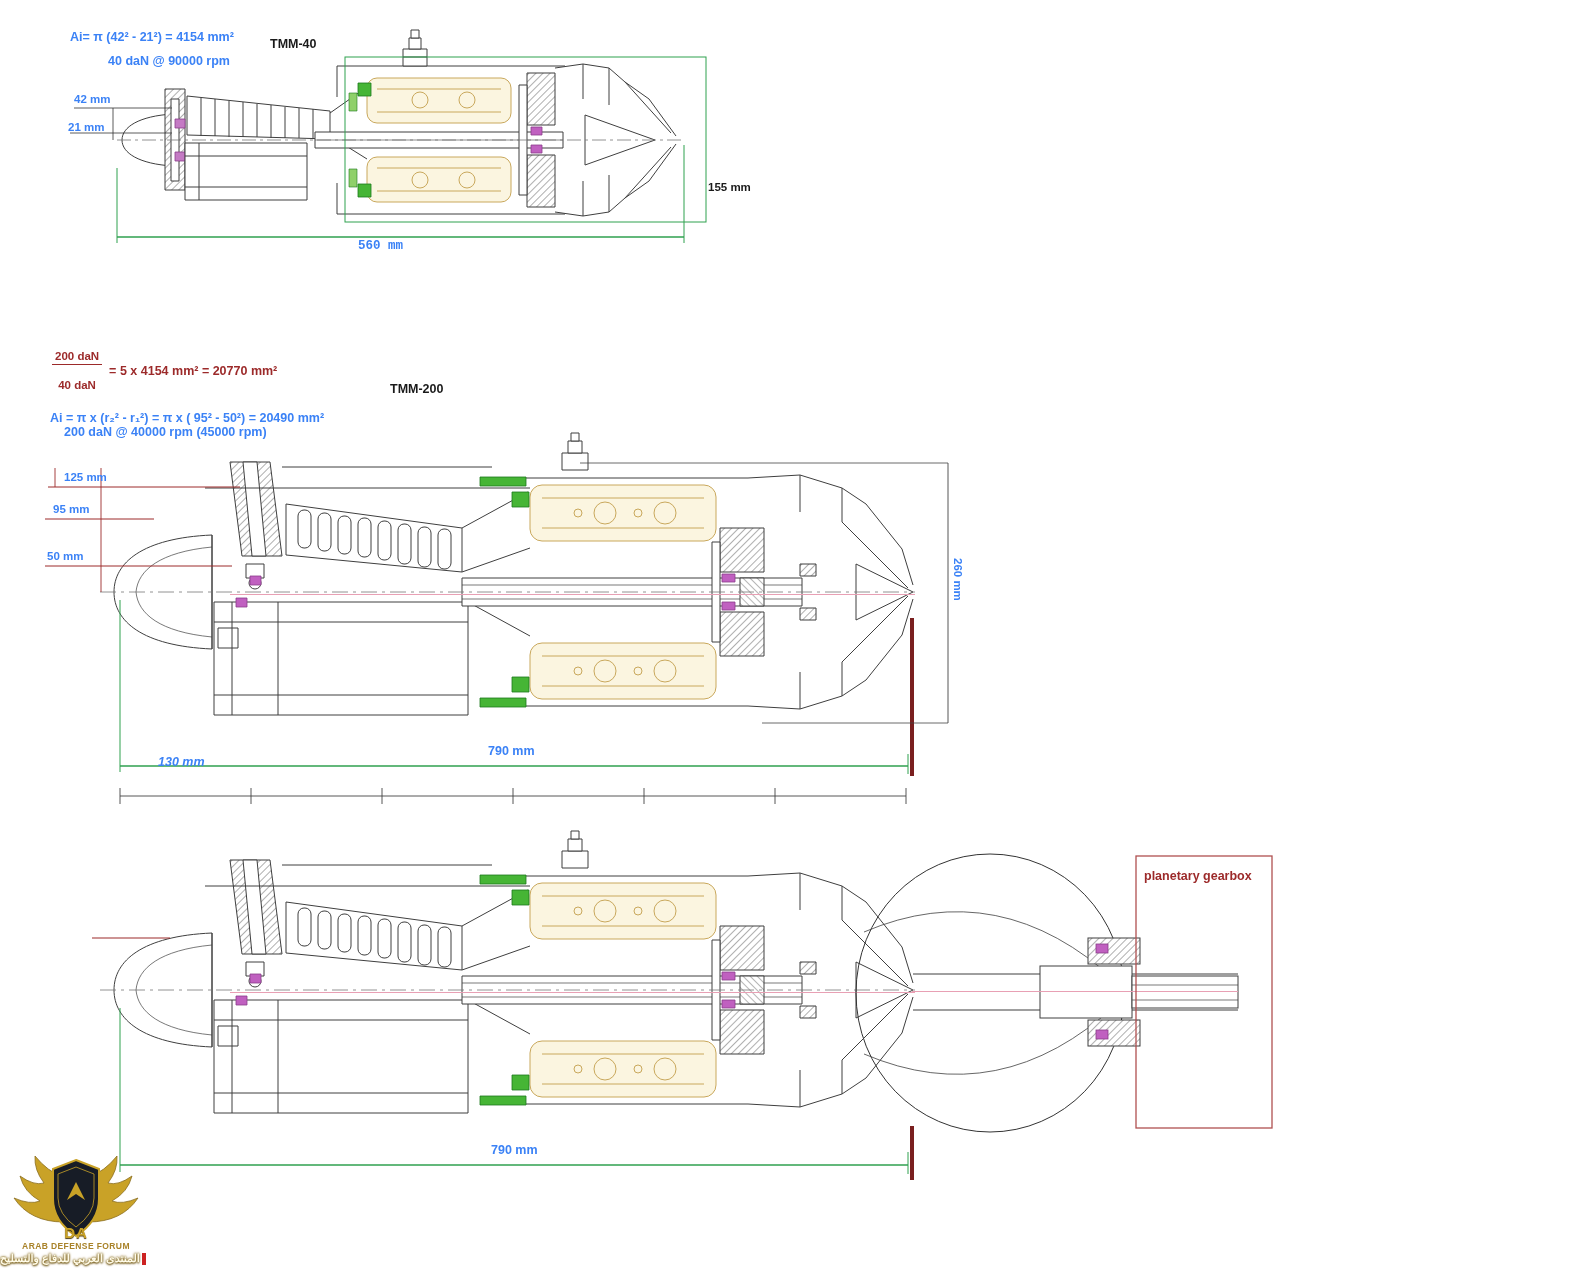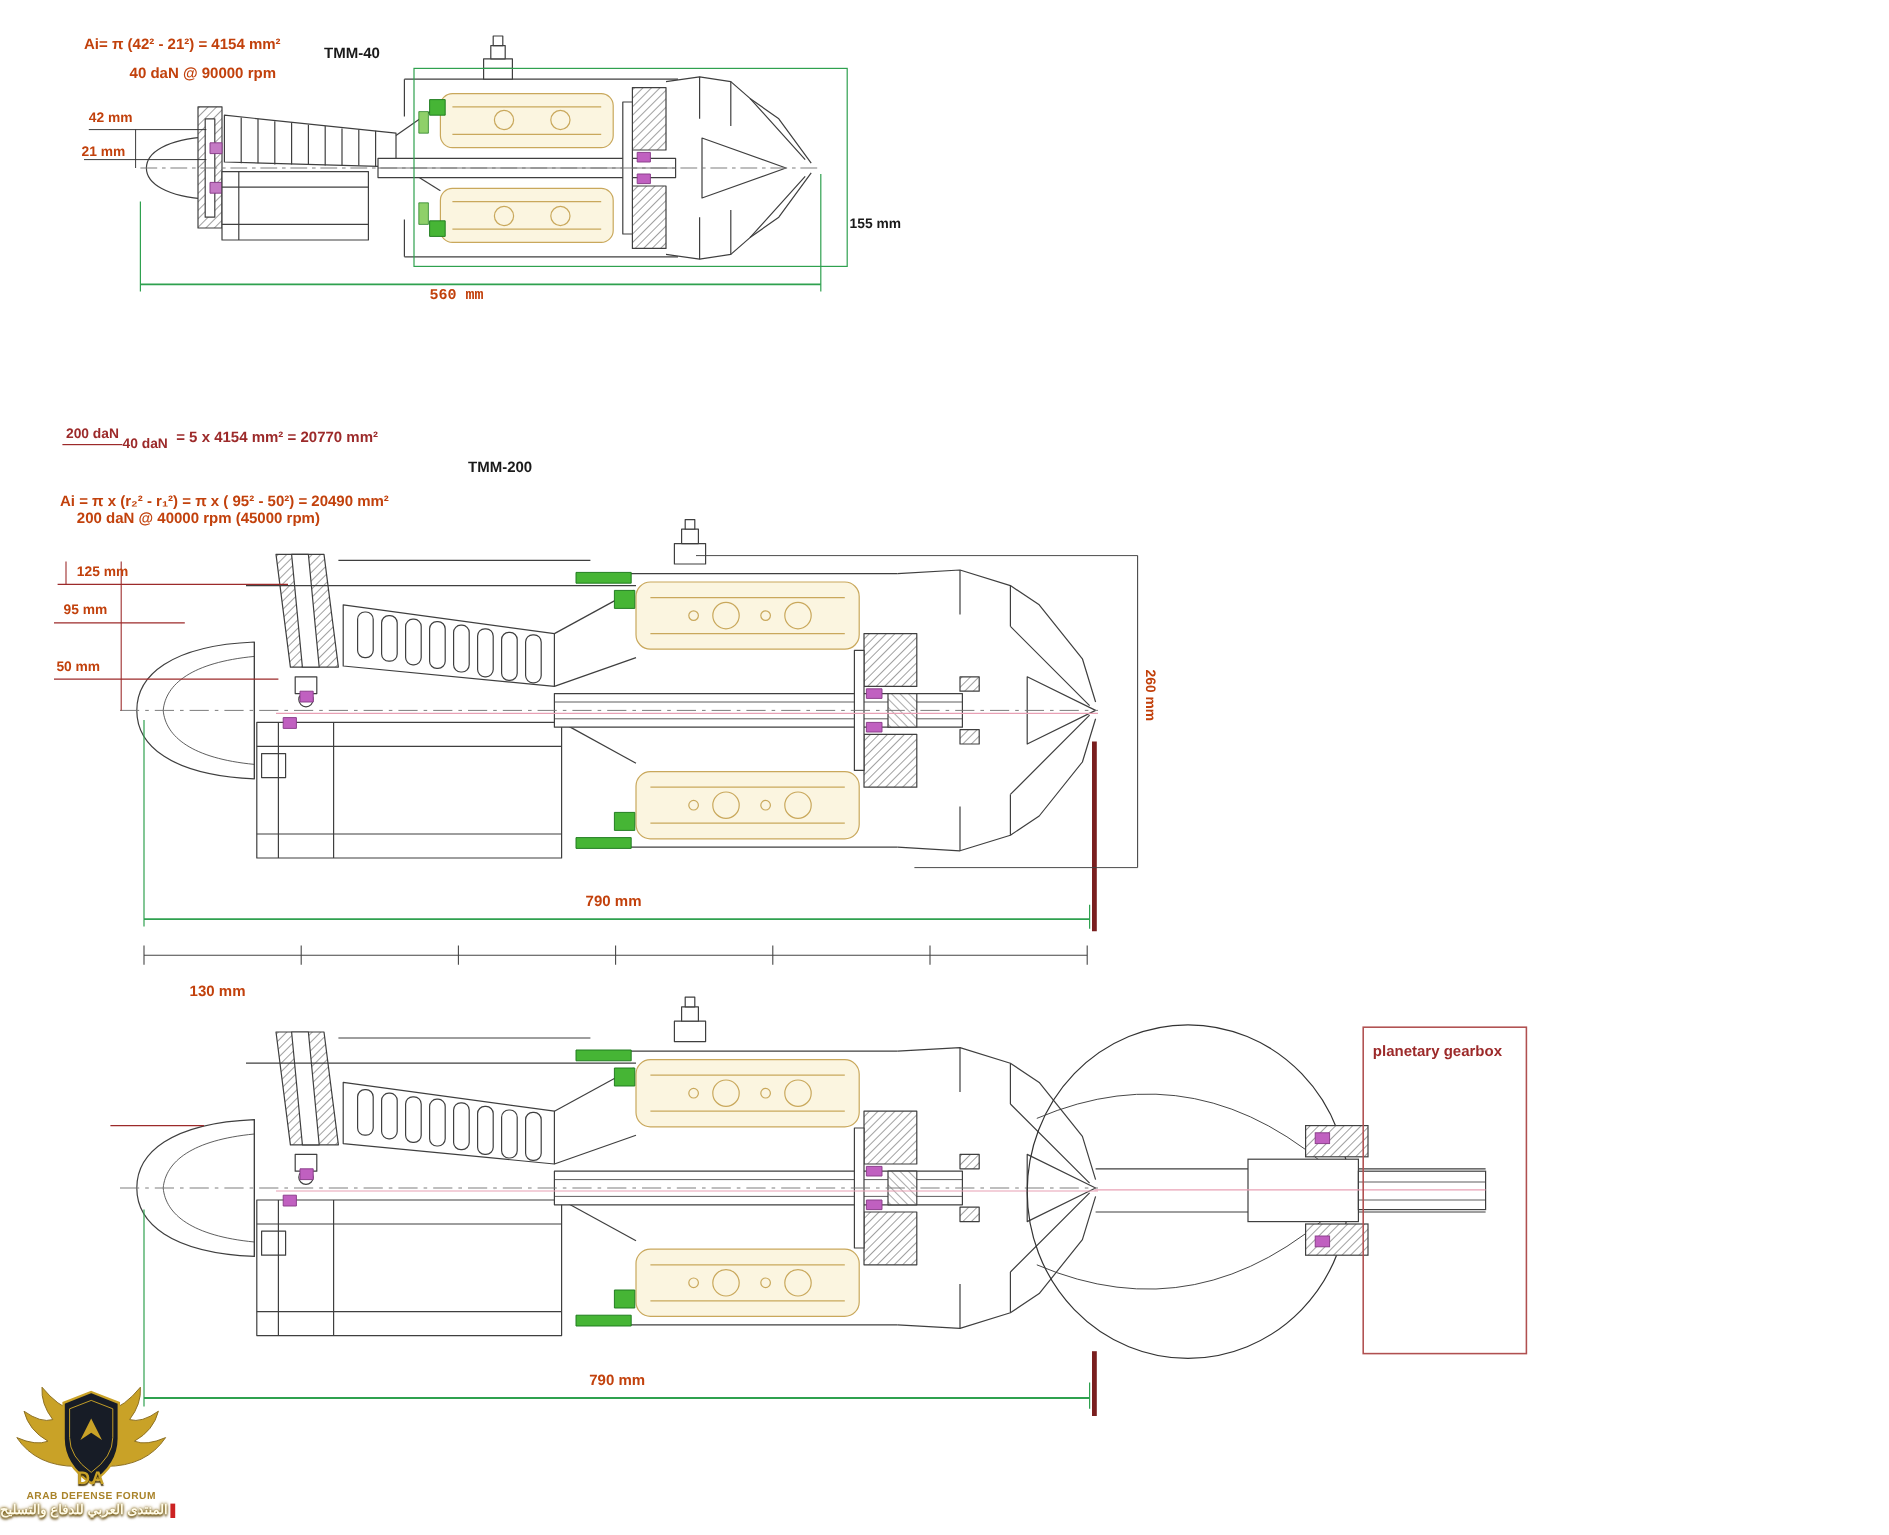--- a/index.html
+++ b/index.html
@@ -1,27 +1,27 @@
 <!DOCTYPE html>
 <html><head>
 <meta charset="utf-8">
 <style>
   * { margin:0; padding:0; box-sizing:border-box; }
   html,body { background:#ffffff; font-family:"Liberation Sans", sans-serif; }
   .page { position:relative; width:1574px; height:1279px; background:#fff; overflow:hidden; }
   .page > svg { position:absolute; left:0; top:0; }
 
-  .lbl { position:absolute; color:#c2410c; font-size:12.5px; font-weight:700; white-space:nowrap; }
+  .lbl { position:absolute; color:#3b82f6; font-size:12.5px; font-weight:700; white-space:nowrap; }
   .lbl.black { color:#1a1a1a; }
   .lbl.small { font-size:11.5px; }
   .lbl.vertical { writing-mode:vertical-rl; }
 
   .frac-row { position:absolute; display:flex; align-items:center; gap:7px;
               color:#9c2a2a; font-weight:700; font-size:12.5px; white-space:nowrap; }
-  .frac { display:inline-flex; flex-direction:row; align-items:center; font-size:11.5px; line-height:1.15; }
+  .frac { display:inline-flex; flex-direction:column; align-items:center; font-size:11.5px; line-height:1.15; }
   .frac .num { border-bottom:1.6px solid #9c2a2a; padding:0 3px 1px; }
   .frac .den { padding-top:1px;margin-top:13px; }
 
   .gearbox-label { position:absolute; left:1144px; top:868px; width:110px;
                    color:#9c2a2a; font-size:12.5px; font-weight:600; line-height:1.35; }
 
   .wm-mono  { position:absolute; left:50px; top:1224px; width:52px; text-align:center;
               font-weight:700; font-size:15px; letter-spacing:1px; color:#c9a227;
               text-shadow:0 1px 1px #4d3a0c; }
   .wm-title { position:absolute; left:6px; top:1241px; width:140px; text-align:center;
@@ -281,21 +281,21 @@
     <span>= 5 x 4154 mm²  = 20770 mm²</span>
   </div>
   <div class="lbl" style="left:50px; top:391px;margin-top:20px;">Ai =  π x (r₂² - r₁²) =  π x ( 95² - 50²) = 20490 mm²</div>
   <div class="lbl" style="left:64px; top:425px;">200 daN  @  40000 rpm (45000 rpm)</div>
   <div class="lbl black" style="left:390px; top:382px;">TMM-200</div>
   <div class="lbl small" style="left:64px; top:471px;">125 mm</div>
   <div class="lbl small" style="left:53px; top:503px;">95 mm</div>
   <div class="lbl small" style="left:47px; top:550px;">50 mm</div>
   <div class="lbl small vertical" style="left:952px; top:558px;">260 mm</div>
   <div class="lbl" style="left:488px; top:744px;">790 mm</div>
-  <div class="lbl" style="left:158px; top:819px;">130 mm</div>
+  <div class="lbl" style="left:158px; top:755px;font-style:italic;">130 mm</div>
 
   <div class="gearbox-label">planetary gearbox</div>
   <div class="lbl" style="left:491px; top:1143px;">790 mm</div>
 
   <div class="wm-mono">DA</div>
   <div class="wm-title">ARAB DEFENSE FORUM</div>
   <div class="wm-sub">المنتدى العربي للدفاع والتسليح</div>
 
 </div>
 

